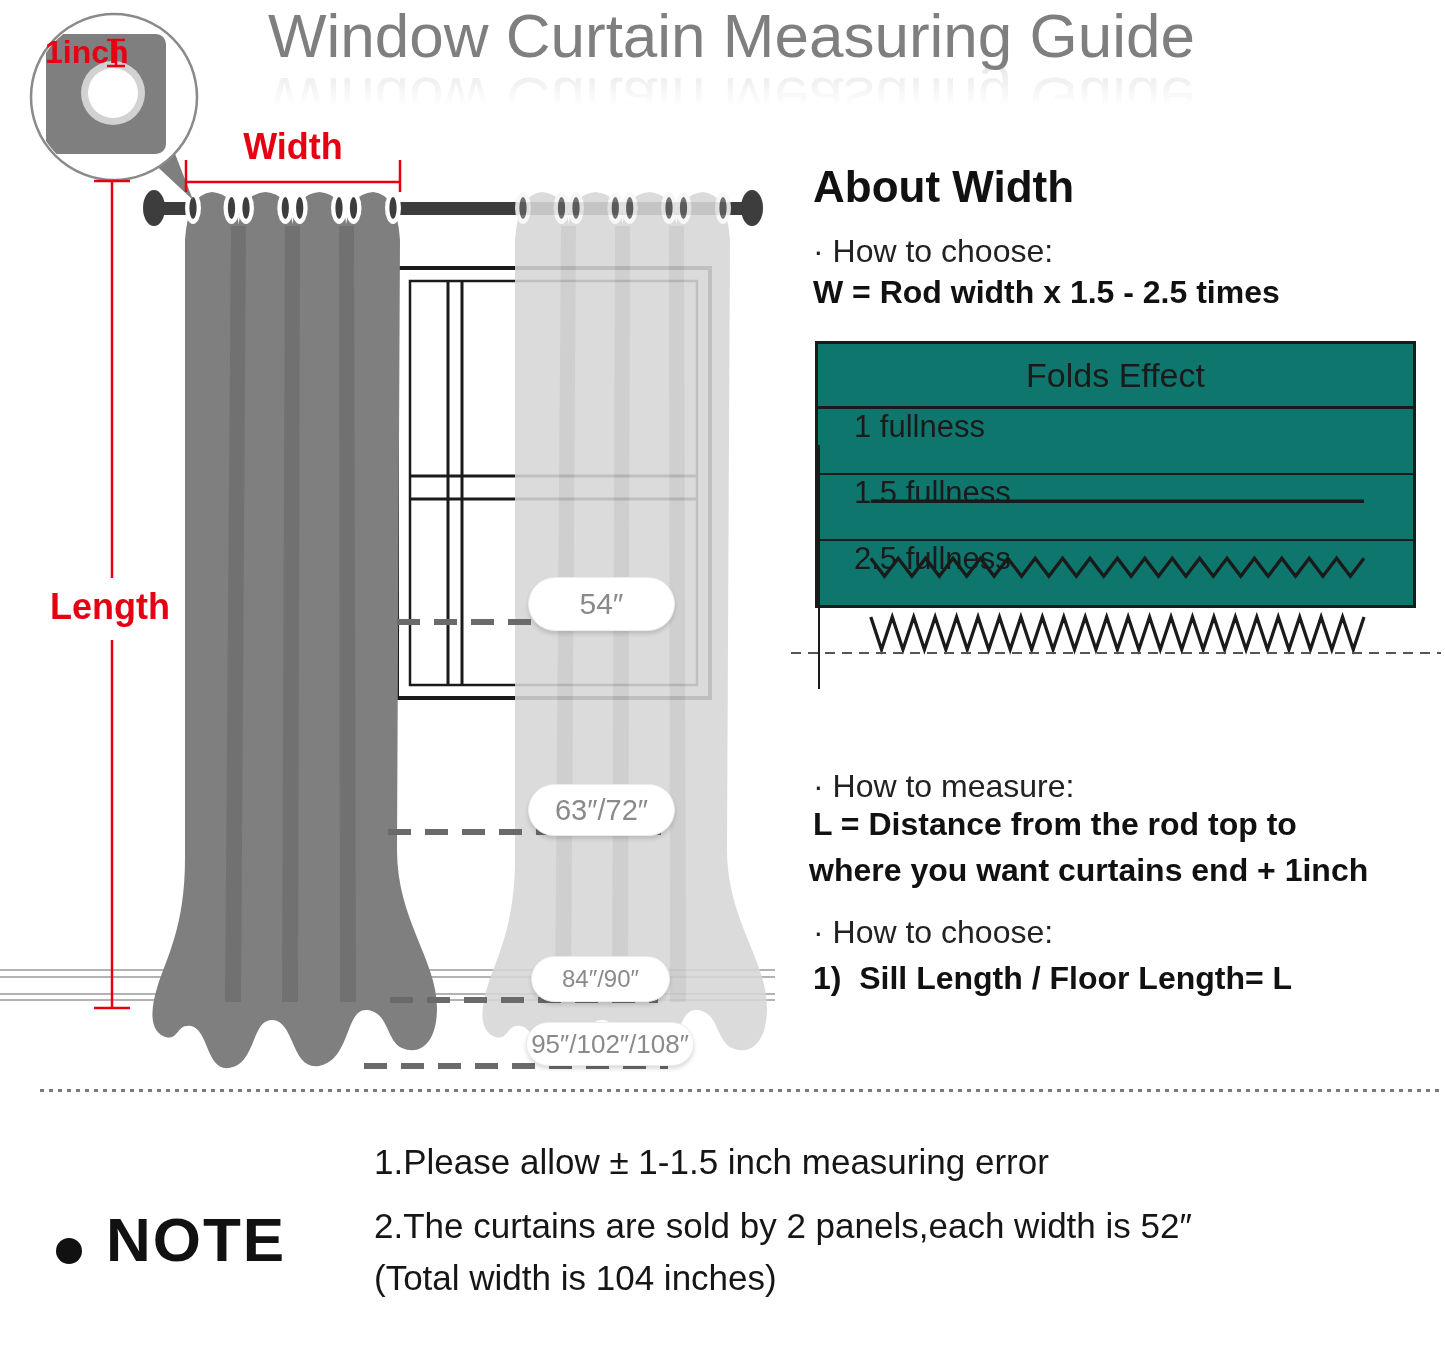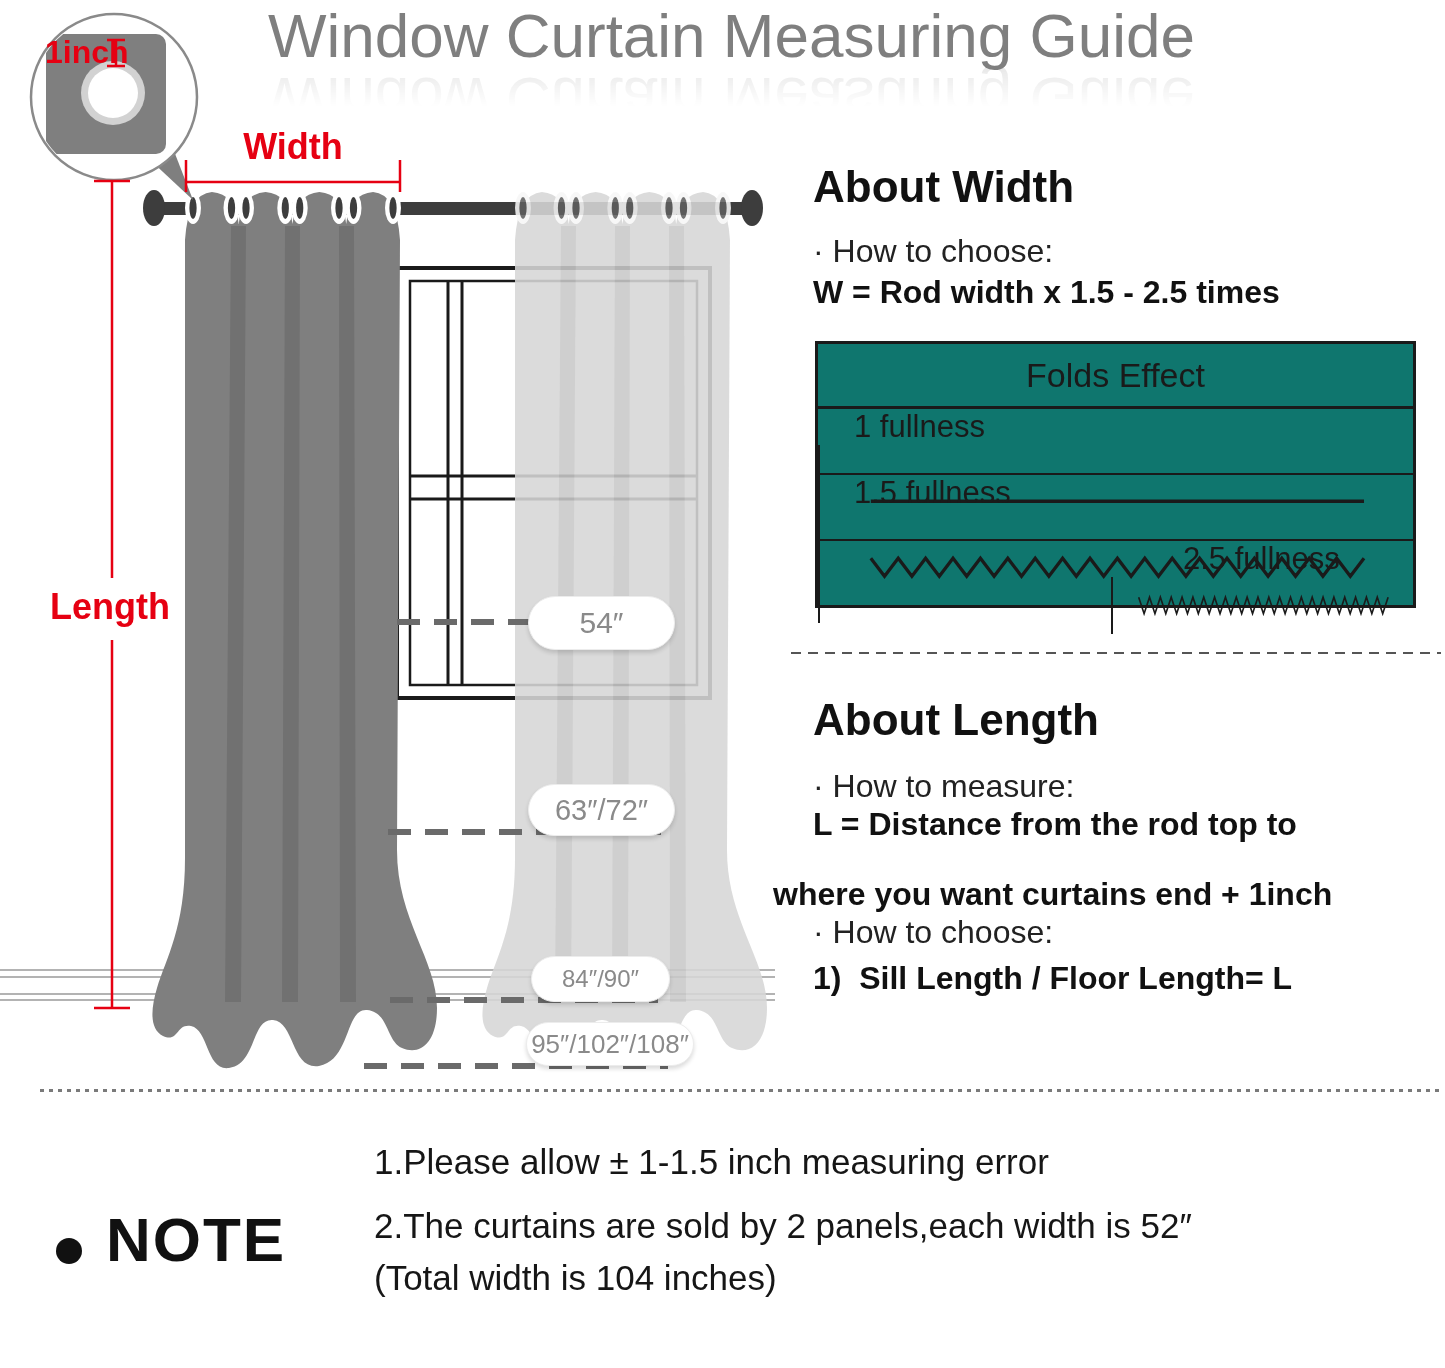--- a/index.html
+++ b/index.html
@@ -19,46 +19,46 @@
   svg.illustration { left:0; top:0; width:790px; height:1110px; }
 
   .red-label { color:#e60012; font-weight:bold; text-align:center; }
   .width-label  { left:186px; top:126px; width:214px; font-size:36px; }
   .length-label { left:30px;  top:586px; width:160px; font-size:36px; }
   .inch-label   { left:45px;  top:34px;  font-size:32px; }
 
   .pill { background:#fff; border:1px solid #ececec; border-radius:28px;
           box-shadow:0 3px 4px rgba(0,0,0,.14); color:#8a8a8a;
           display:flex; align-items:center; justify-content:center; }
-  .pill-54  { left:528px; top:577px;  width:145px; height:52px; font-size:30px;margin-top:19px; }
+  .pill-54  { left:528px; top:577px;  width:145px; height:52px; font-size:30px; }
   .pill-63  { left:528px; top:784px;  width:145px; height:50px; font-size:29px; }
   .pill-84  { left:531px; top:956px;  width:137px; height:44px; font-size:24px; }
   .pill-95  { left:526px; top:1022px; width:166px; height:42px; font-size:26px; }
 
   
   .section-heading { font-size:44px; font-weight:bold; color:#111; }
   .aw-heading { left:813px; top:162px; }
   .al-heading { left:813px; top:695px; }
   .bullet-line { font-size:32px; color:#222; }
   .aw-choose { left:813px; top:233px; }
   .formula { font-size:32px; font-weight:bold; color:#111; white-space:pre-wrap; }
   .aw-formula { left:813px; top:274px; }
   .al-measure { left:813px; top:768px; }
   .al-f1 { left:813px; top:806px; }
-  .al-f2 { left:773px; top:852px;margin-top:24px; }
+  .al-f2 { left:809px; top:852px; }
   .al-choose { left:813px; top:914px; }
   .al-c1 { left:813px; top:960px; }
   .al-c2 { left:813px; top:1006px; }
 
   
   .folds-table { left:815px; top:341px; width:595px; border:3px solid #1a1a1a; background:#0f766e; }
   .ft-header { height:62px; display:flex; align-items:center; justify-content:center;
                font-size:34px; border-bottom:3px solid #1a1a1a; }
   .ft-row { display:flex; height:64px; border-bottom:2px solid #1a1a1a;flex-direction:column; }
-  .ft-row:last-child { border-bottom:none;align-items:flex-end; }
+  .ft-row:last-child { border-bottom:none; }
   .ft-label { width:266px; box-sizing:border-box; padding-left:36px; display:flex;
               align-items:center; font-size:31px; }
   .ft-fold { flex:1; border-left:2px solid #1a1a1a; }
   .ft-fold svg { display:block; width:100%; height:100%; }
 
   .dashed-sep { left:791px; top:652px; width:650px; height:2px;
                 background:repeating-linear-gradient(90deg,#555 0 10px,transparent 10px 17px); }
   .dotted-sep { left:40px; top:1089px; width:1402px; height:3px;
                 background:repeating-linear-gradient(90deg,#7a7a7a 0 4px,transparent 4px 9px); }
 
@@ -248,21 +248,20 @@
       <div class="ft-fold">
           <svg viewBox="0 0 327 62">
             <polyline points="28,22 33.91304347826087,40 39.826086956521735,22 45.73913043478261,40 51.65217391304348,22 57.565217391304344,40 63.47826086956522,22 69.3913043478261,40 75.30434782608695,22 81.21739130434781,40 87.13043478260869,22 93.04347826086956,40 98.95652173913044,22 104.8695652173913,40 110.78260869565217,22 116.69565217391303,40 122.6086956521739,22 128.52173913043478,40 134.43478260869563,22 140.3478260869565,40 146.26086956521738,22 152.17391304347825,40 158.08695652173913,22 164,40 169.91304347826087,22 175.82608695652172,40 181.7391304347826,22 187.65217391304347,40 193.56521739130434,22 199.47826086956522,40 205.39130434782606,22 211.30434782608694,40 217.2173913043478,22 223.1304347826087,40 229.04347826086956,22 234.9565217391304,40 240.86956521739128,22 246.78260869565216,40 252.69565217391303,22 258.6086956521739,40 264.52173913043475,22 270.4347826086956,40 276.3478260869565,22 282.2608695652174,40 288.17391304347825,22 294.0869565217391,40 300,22" fill="none" stroke="#1a1a1a" stroke-width="1.8"></polyline>
           </svg>
         </div>
     </div>
   </div>
 
   <div class="abs dashed-sep"></div>
 
-  <div class="abs section-heading al-heading">About Length</div>
   <div class="abs bullet-line al-measure">· How to measure:</div>
   <div class="abs formula al-f1">L = Distance from the rod top to</div>
   <div class="abs formula al-f2">where you want curtains end + 1inch</div>
   <div class="abs bullet-line al-choose">· How to choose:</div>
   <div class="abs formula al-c1">1)  Sill Length / Floor Length= L</div>
 
   <div class="abs dotted-sep"></div>
 
   <div class="abs note-item note-1">1.Please allow ± 1-1.5 inch measuring error</div>
   <div class="abs note-bullet"></div>

